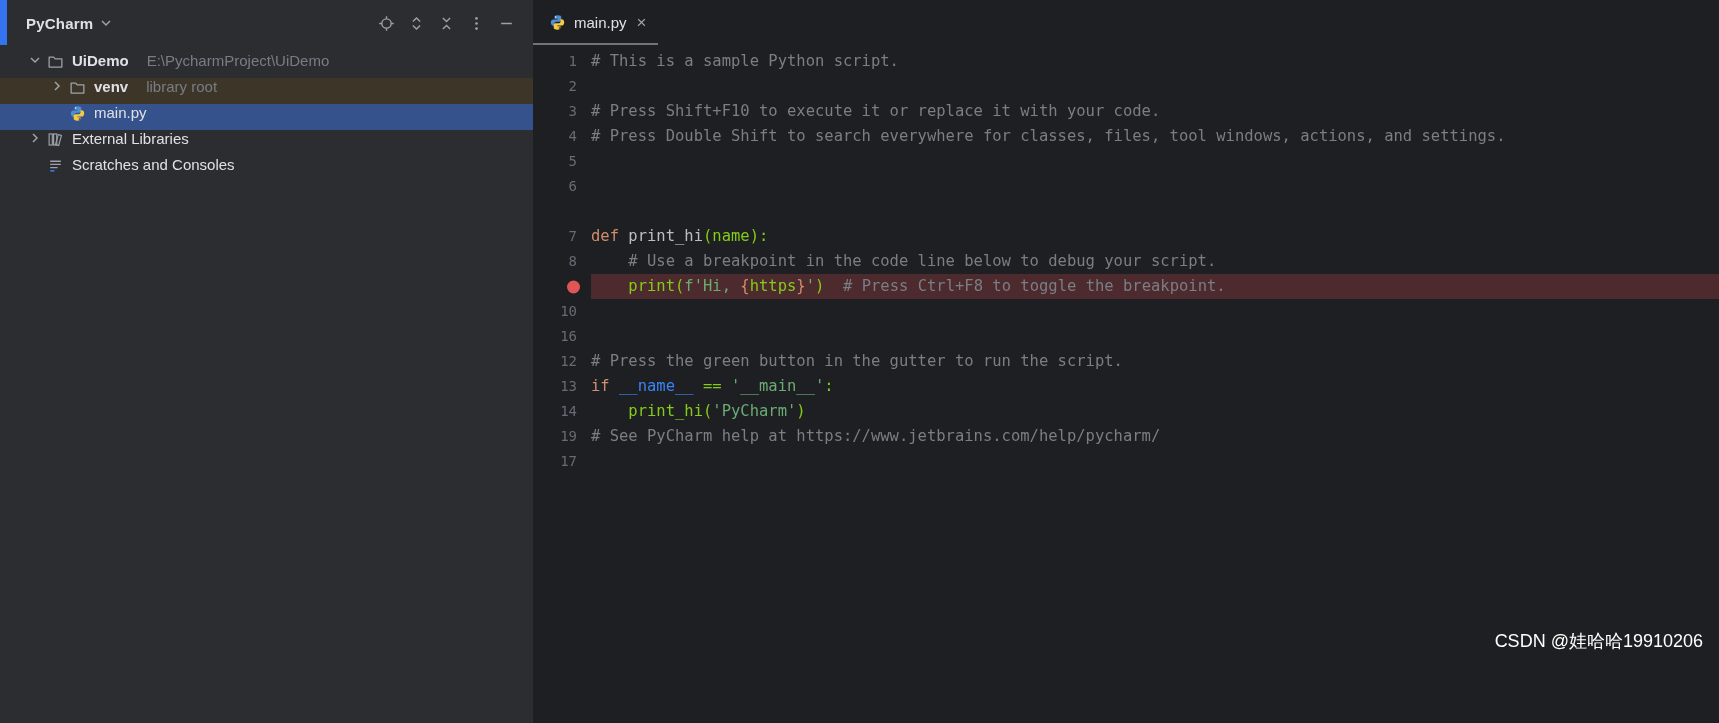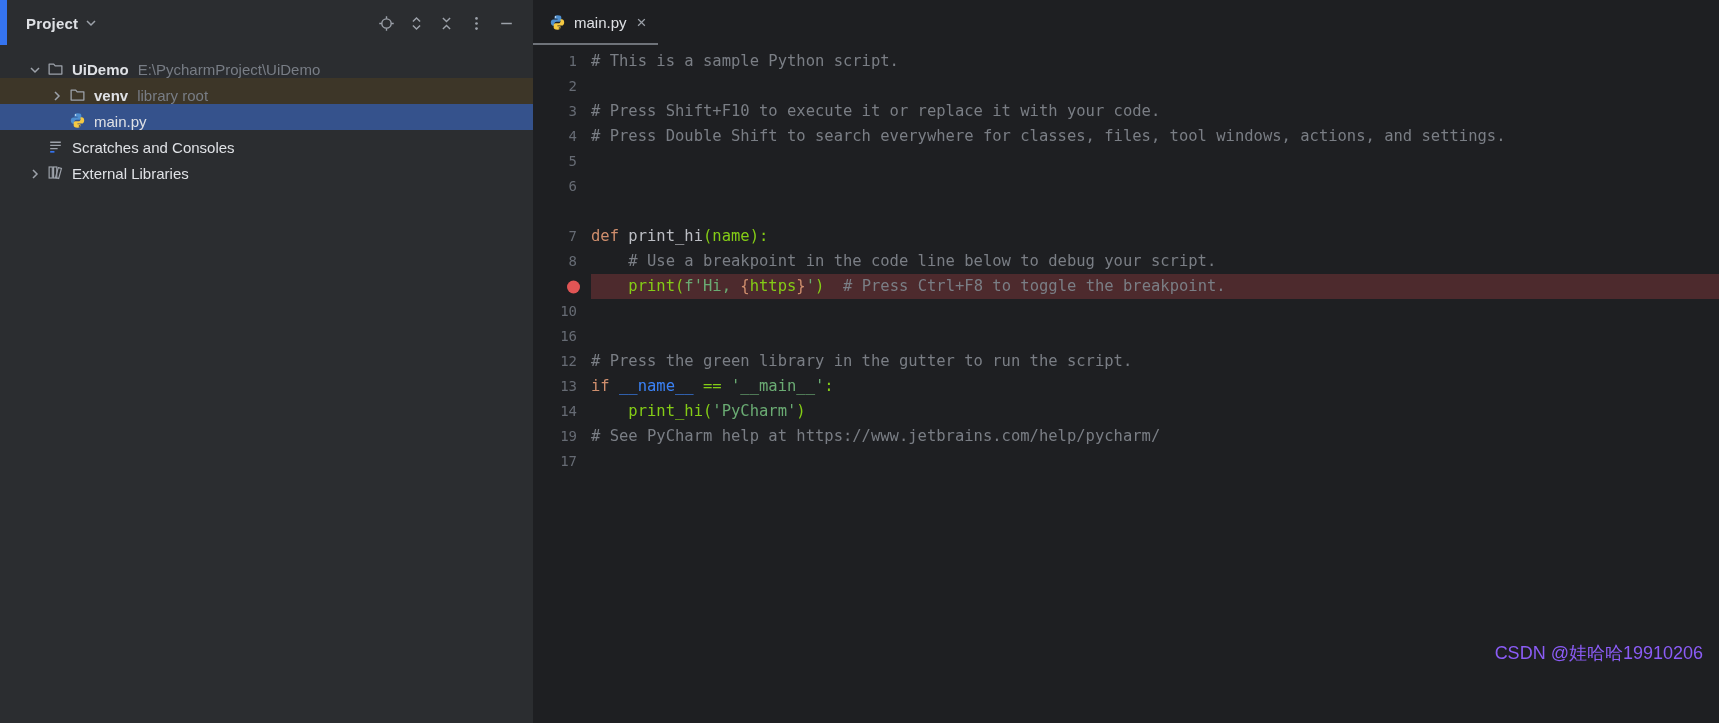--- a/index.html
+++ b/index.html
@@ -8,59 +8,59 @@
   .app{display:flex;height:100%}
   .stripe{position:absolute;left:0;top:0;width:7px;height:45px;background:var(--accent-blue,#3574f0);z-index:5}
   .project-panel{width:533px;flex:none;background:#2b2d30;display:flex;flex-direction:column}
   .panel-header{height:46px;flex:none;display:flex;align-items:center;padding:0 12px 0 26px;font-size:15px}
   .panel-title{font-weight:600;letter-spacing:.2px;cursor:pointer}
   .title-chevron{margin-left:5px;color:#9da2aa;display:flex;align-items:center;cursor:pointer}
   .flex-spacer{flex:1}
   .toolbar{display:flex;align-items:center}
   .tb-btn{width:30px;height:30px;display:flex;align-items:center;justify-content:center;color:#9da2aa;border-radius:4px;cursor:pointer}
   .tree{padding-top:6px;font-size:15px}
-  .tree-row{height:26px;display:flex;align-items:flex-end;cursor:pointer}
+  .tree-row{height:26px;display:flex;align-items:flex-start;cursor:pointer}
   .tree-row.lvl0{padding-left:24px}
   .tree-row.lvl1{padding-left:46px}
   .tree-row.warm{background:var(--warm-row,#3d3628)}
   .tree-row.selected{background:var(--selection-blue,#35528c)}
   .chevron-slot{width:22px;flex:none;display:flex;align-items:center;justify-content:center;color:#9da2aa}
   .tree-icon{width:19px;height:19px;flex:none;margin-right:7px;display:flex;align-items:center;justify-content:center;color:#9da2aa}
   .tree-label.bold{font-weight:700}
-  .tree-annotation{color:#787d85;margin-left:9px;font-weight:400}
+  .tree-annotation{color:#787d85;margin-left:18px;font-weight:400}
   .editor{flex:1;display:flex;flex-direction:column;background:#1e1f22;position:relative;min-width:0}
   .tabbar{height:45px;flex:none;display:flex;align-items:stretch}
   .tab{display:flex;align-items:center;gap:8px;padding:0 12px 0 16px;font-size:15px;position:relative;cursor:pointer;color:#dfe1e5}
   .tab.active:after{content:"";position:absolute;left:0;right:0;bottom:0;height:2px;background:#6f737a}
   .tab-icon{width:17px;height:17px;display:flex;align-items:center}
   .tab-close{color:#9da2aa;font-size:17px;line-height:1;margin-left:2px;cursor:pointer}
   .code-wrap{flex:1;padding-top:4px;font-family:"DejaVu Sans Mono","Liberation Mono",monospace;font-size:15.5px}
   .line{display:flex;height:25px;line-height:25px}
   .gutter{width:58px;flex:none;text-align:right;padding-right:14px;color:#666b74;font-size:14px;cursor:pointer;position:relative}
   .bp-dot{position:absolute;right:11px;top:50%;transform:translateY(-50%);width:13px;height:13px;border-radius:50%;background:var(--breakpoint-red,#e05555)}
   .code{flex:1;white-space:pre;color:#bcbec4}
   .line.bp .code{background:var(--breakpoint-line-bg,#4d2a2d)}
   .s-comment{color:#7a7e85}
   .s-kw{color:#cf8e6d}
   .s-str{color:#6aab73}
   .s-dunder{color:#3b82f6}
   .s-brace{color:#cf8e6d}
   .s-fn{color:#bcbec4}
   .s-text{color:#84cc16}
-  .watermark{position:absolute;right:16px;bottom:58px;color:#8b5cf6;font-size:18px}
+  .watermark{position:absolute;right:16px;bottom:70px;color:#ffffff;font-size:18px}
 </style>
 </head>
 <body>
 
 <div class="app">
   <div class="stripe"></div>
 
   <aside class="project-panel">
     <div class="panel-header">
-      <span class="panel-title">Project</span>
+      <span class="panel-title">PyCharm</span>
       <span class="title-chevron" id="title-chevron">
           <svg viewBox="0 0 16 16" width="16" height="16">
             <polyline points="4,6 8,10 12,6" fill="none" stroke="currentColor" stroke-width="1.5"></polyline>
           </svg>
         </span>
       <span class="flex-spacer"></span>
       <div class="toolbar">
           <span class="tb-btn">
             <span style="display:flex">
               <svg viewBox="0 0 16 16" width="17" height="17">
@@ -138,43 +138,43 @@
             <svg viewBox="0 0 16 16" width="17" height="17">
               <path fill="#4e8fd0" d="M7.9 1.2c-1.9 0-2.7.8-2.7 2v1.2h2.9v.8H4c-1.3 0-2.3 1-2.3 2.9 0 1.9 1 2.9 2.3 2.9h1.1V9.2c0-1.1.9-2 2-2h2.8c.9 0 1.7-.8 1.7-1.7V3.2c0-1.2-.8-2-3.7-2z"></path>
               <path fill="#f5c942" d="M8.1 14.8c1.9 0 2.7-.8 2.7-2v-1.2H7.9v-.8H12c1.3 0 2.3-1 2.3-2.9 0-1.9-1-2.9-2.3-2.9h-1.1v1.8c0 1.1-.9 2-2 2H6.1c-.9 0-1.7.8-1.7 1.7v2.3c0 1.2.8 2 3.7 2z"></path>
               <circle cx="6.2" cy="2.9" r=".7" fill="#eef4fa"></circle>
               <circle cx="9.8" cy="13.1" r=".7" fill="#2b2d30"></circle>
             </svg>
           </span>
           <span class="tree-label">main.py</span>
         </div>
         <div class="tree-row lvl0">
-          <span class="chevron-slot"></span>
-          <span class="tree-icon">
-            <svg viewBox="0 0 16 16" width="17" height="17">
-              <path d="M3 4h10M3 7h10M3 10h7" stroke="currentColor" stroke-width="1.2"></path>
-              <path d="M3 13h4" stroke="#3574f0" stroke-width="1.6"></path>
-            </svg>
-          </span>
-          <span class="tree-label">Scratches and Consoles</span>
-        </div>
-        <div class="tree-row lvl0">
           <span class="chevron-slot">
             <svg viewBox="0 0 16 16" width="16" height="16">
               <polyline points="6,4 10,8 6,12" fill="none" stroke="currentColor" stroke-width="1.5"></polyline>
             </svg>
           </span>
           <span class="tree-icon">
             <svg viewBox="0 0 16 16" width="17" height="17">
               <rect x="2" y="2.8" width="3" height="10.4" fill="none" stroke="currentColor" stroke-width="1.1"></rect>
               <rect x="6.2" y="2.8" width="3" height="10.4" fill="none" stroke="currentColor" stroke-width="1.1"></rect>
               <path d="M10.6 3.4l3 .8-2.6 9.4-3-.8z" fill="none" stroke="currentColor" stroke-width="1.1"></path>
             </svg>
           </span>
           <span class="tree-label">External Libraries</span>
+        </div>
+        <div class="tree-row lvl0">
+          <span class="chevron-slot"></span>
+          <span class="tree-icon">
+            <svg viewBox="0 0 16 16" width="17" height="17">
+              <path d="M3 4h10M3 7h10M3 10h7" stroke="currentColor" stroke-width="1.2"></path>
+              <path d="M3 13h4" stroke="#3574f0" stroke-width="1.6"></path>
+            </svg>
+          </span>
+          <span class="tree-label">Scratches and Consoles</span>
         </div>
       </div>
   </aside>
 
   <main class="editor">
     <div class="tabbar">
         <div class="tab active">
           <span class="tab-icon">
             <svg viewBox="0 0 16 16" width="17" height="17">
               <path fill="#4e8fd0" d="M7.9 1.2c-1.9 0-2.7.8-2.7 2v1.2h2.9v.8H4c-1.3 0-2.3 1-2.3 2.9 0 1.9 1 2.9 2.3 2.9h1.1V9.2c0-1.1.9-2 2-2h2.8c.9 0 1.7-.8 1.7-1.7V3.2c0-1.2-.8-2-3.7-2z"></path>
@@ -233,21 +233,21 @@
         <div class="line">
           <div class="gutter">10</div>
           <div class="code"></div>
         </div>
         <div class="line">
           <div class="gutter">16</div>
           <div class="code"></div>
         </div>
         <div class="line">
           <div class="gutter">12</div>
-          <div class="code"><span class="s-comment"># Press the green library in the gutter to run the script.</span></div>
+          <div class="code"><span class="s-comment"># Press the green button in the gutter to run the script.</span></div>
         </div>
         <div class="line">
           <div class="gutter">13</div>
           <div class="code"><span class="s-kw">if </span><span class="s-dunder">__name__</span><span class="s-text"> == </span><span class="s-str">'__main__'</span><span class="s-text">:</span></div>
         </div>
         <div class="line">
           <div class="gutter">14</div>
           <div class="code"><span class="s-text">    print_hi(</span><span class="s-str">'PyCharm'</span><span class="s-text">)</span></div>
         </div>
         <div class="line">

